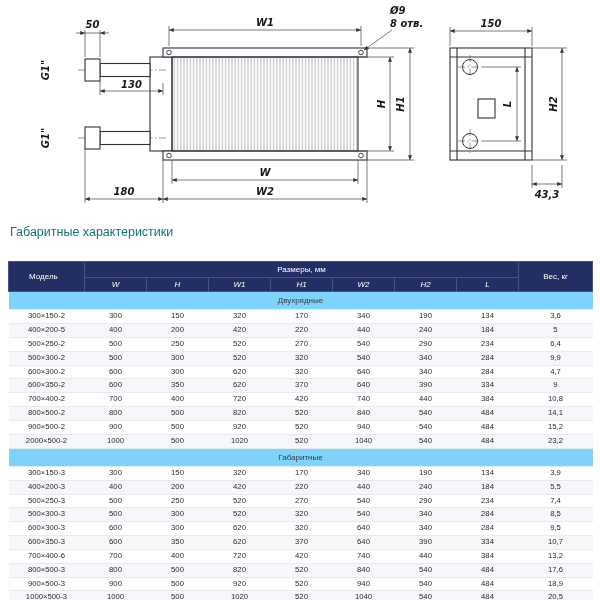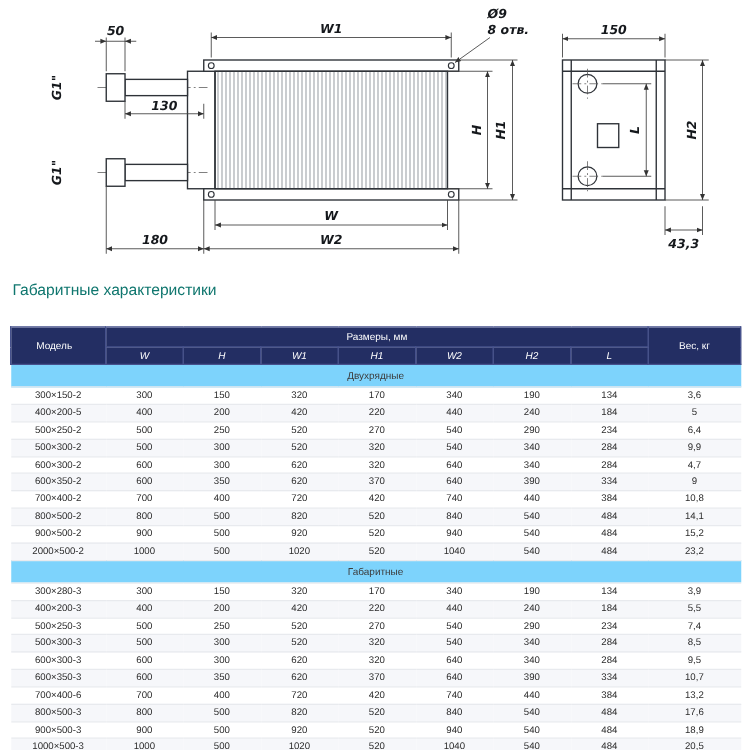--- a/index.html
+++ b/index.html
@@ -296,21 +296,21 @@
           <td>540</td>
           <td>484</td>
           <td>23,2</td>
         </tr>
       </tbody>
       <tbody>
         <tr class="section">
           <td colspan="9">Габаритные</td>
         </tr>
         <tr class="row">
-          <td>300×280-3</td>
+          <td>300×150-3</td>
           <td>300</td>
           <td>150</td>
           <td>320</td>
           <td>170</td>
           <td>340</td>
           <td>190</td>
           <td>134</td>
           <td>3,9</td>
         </tr>
         <tr class="row">

